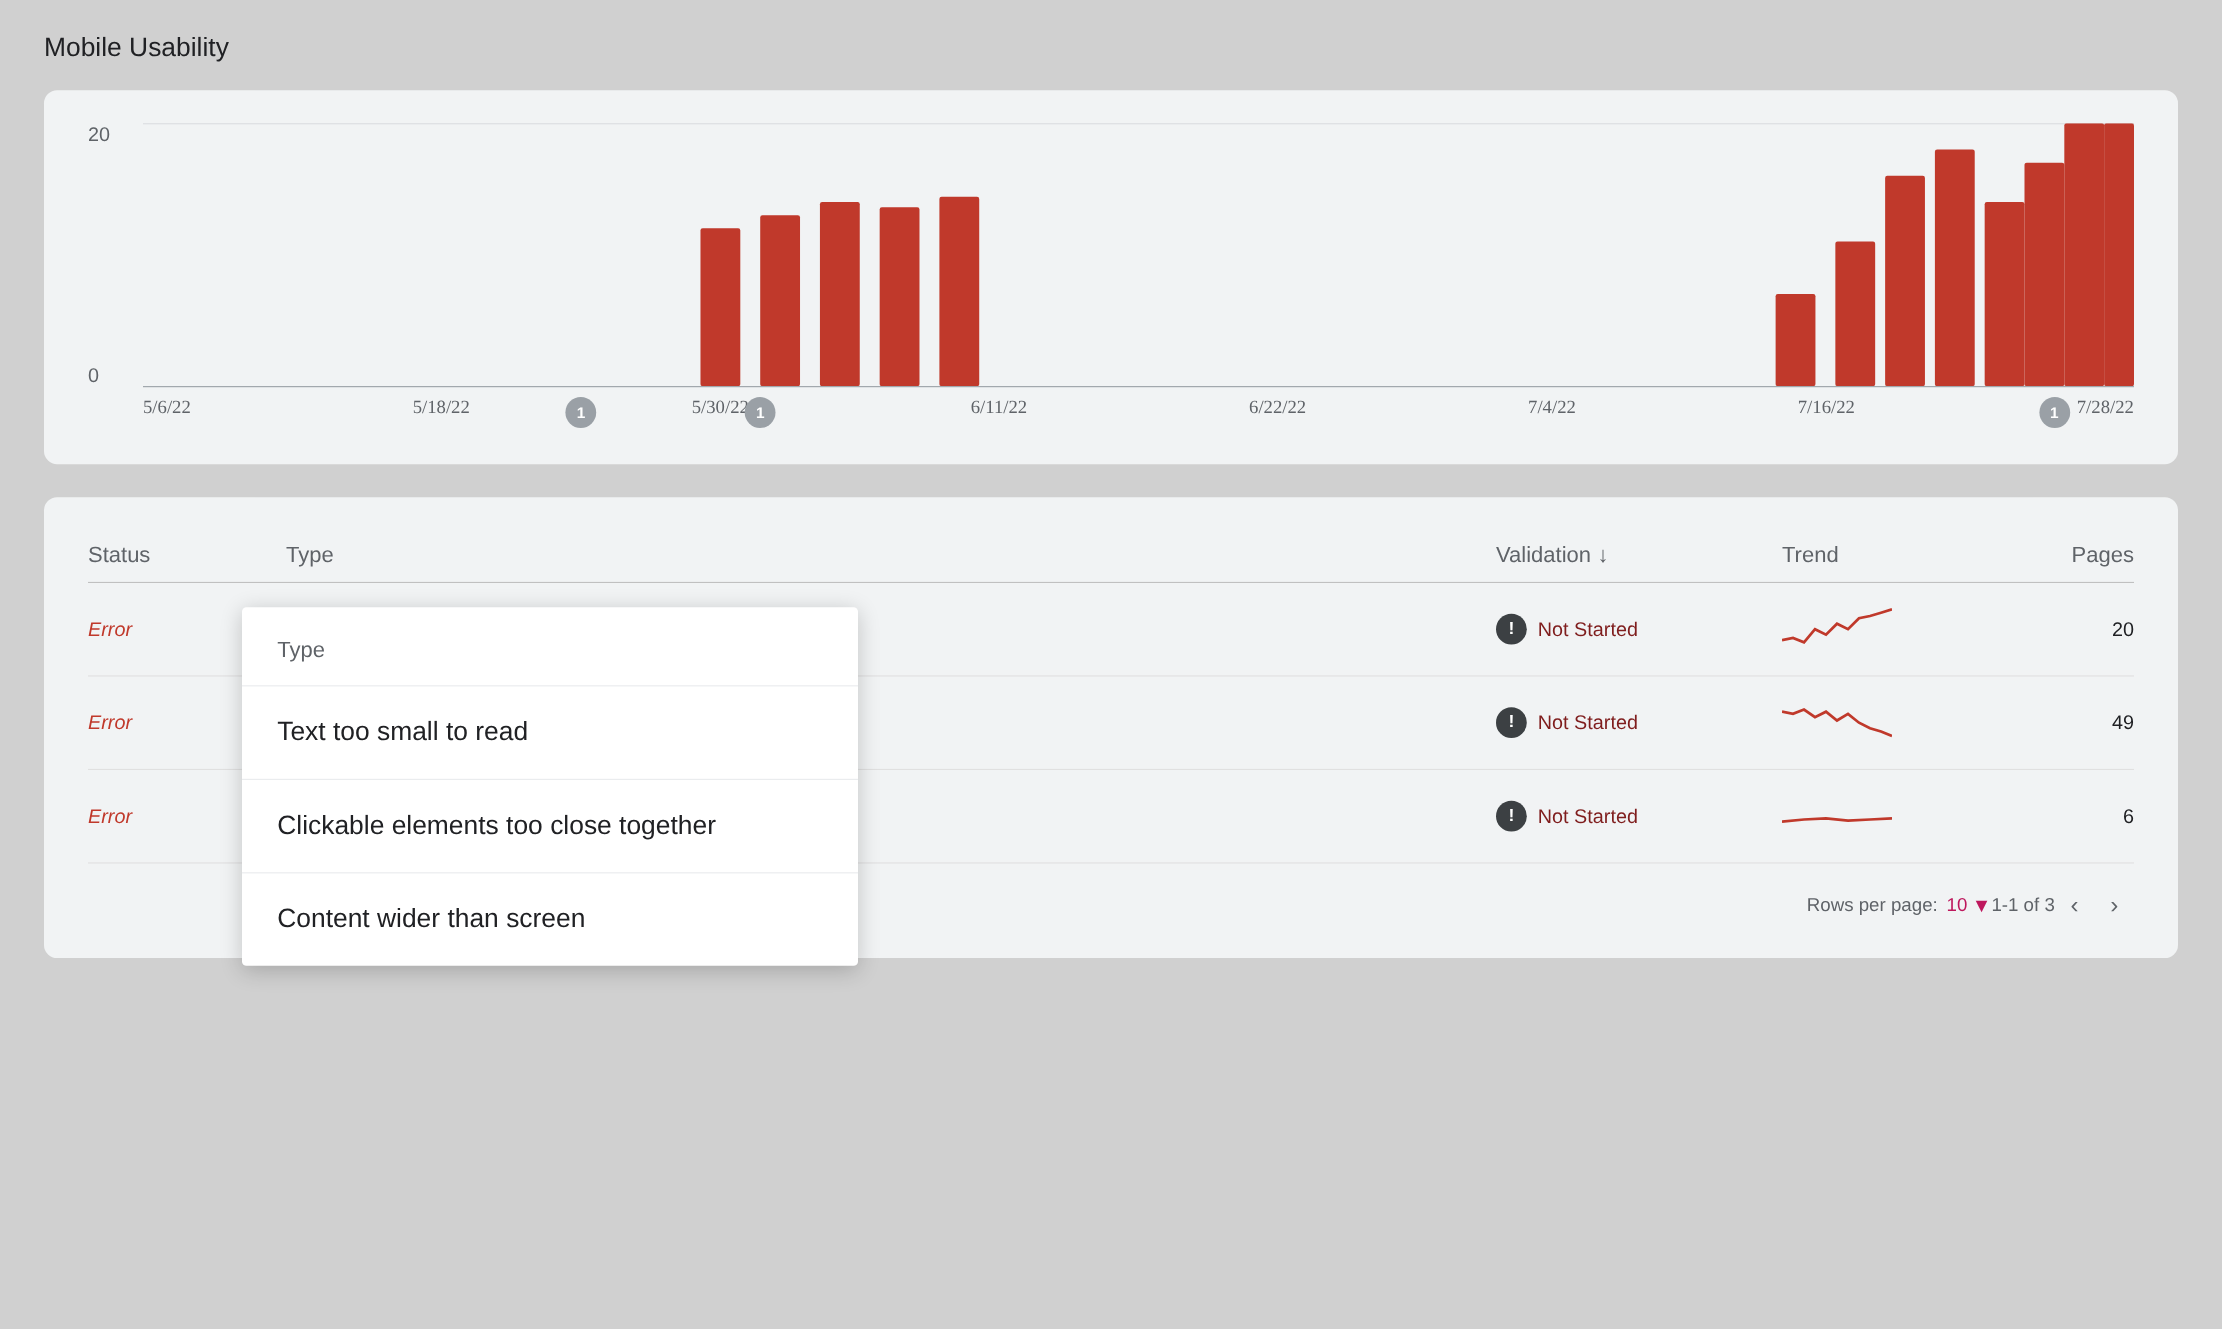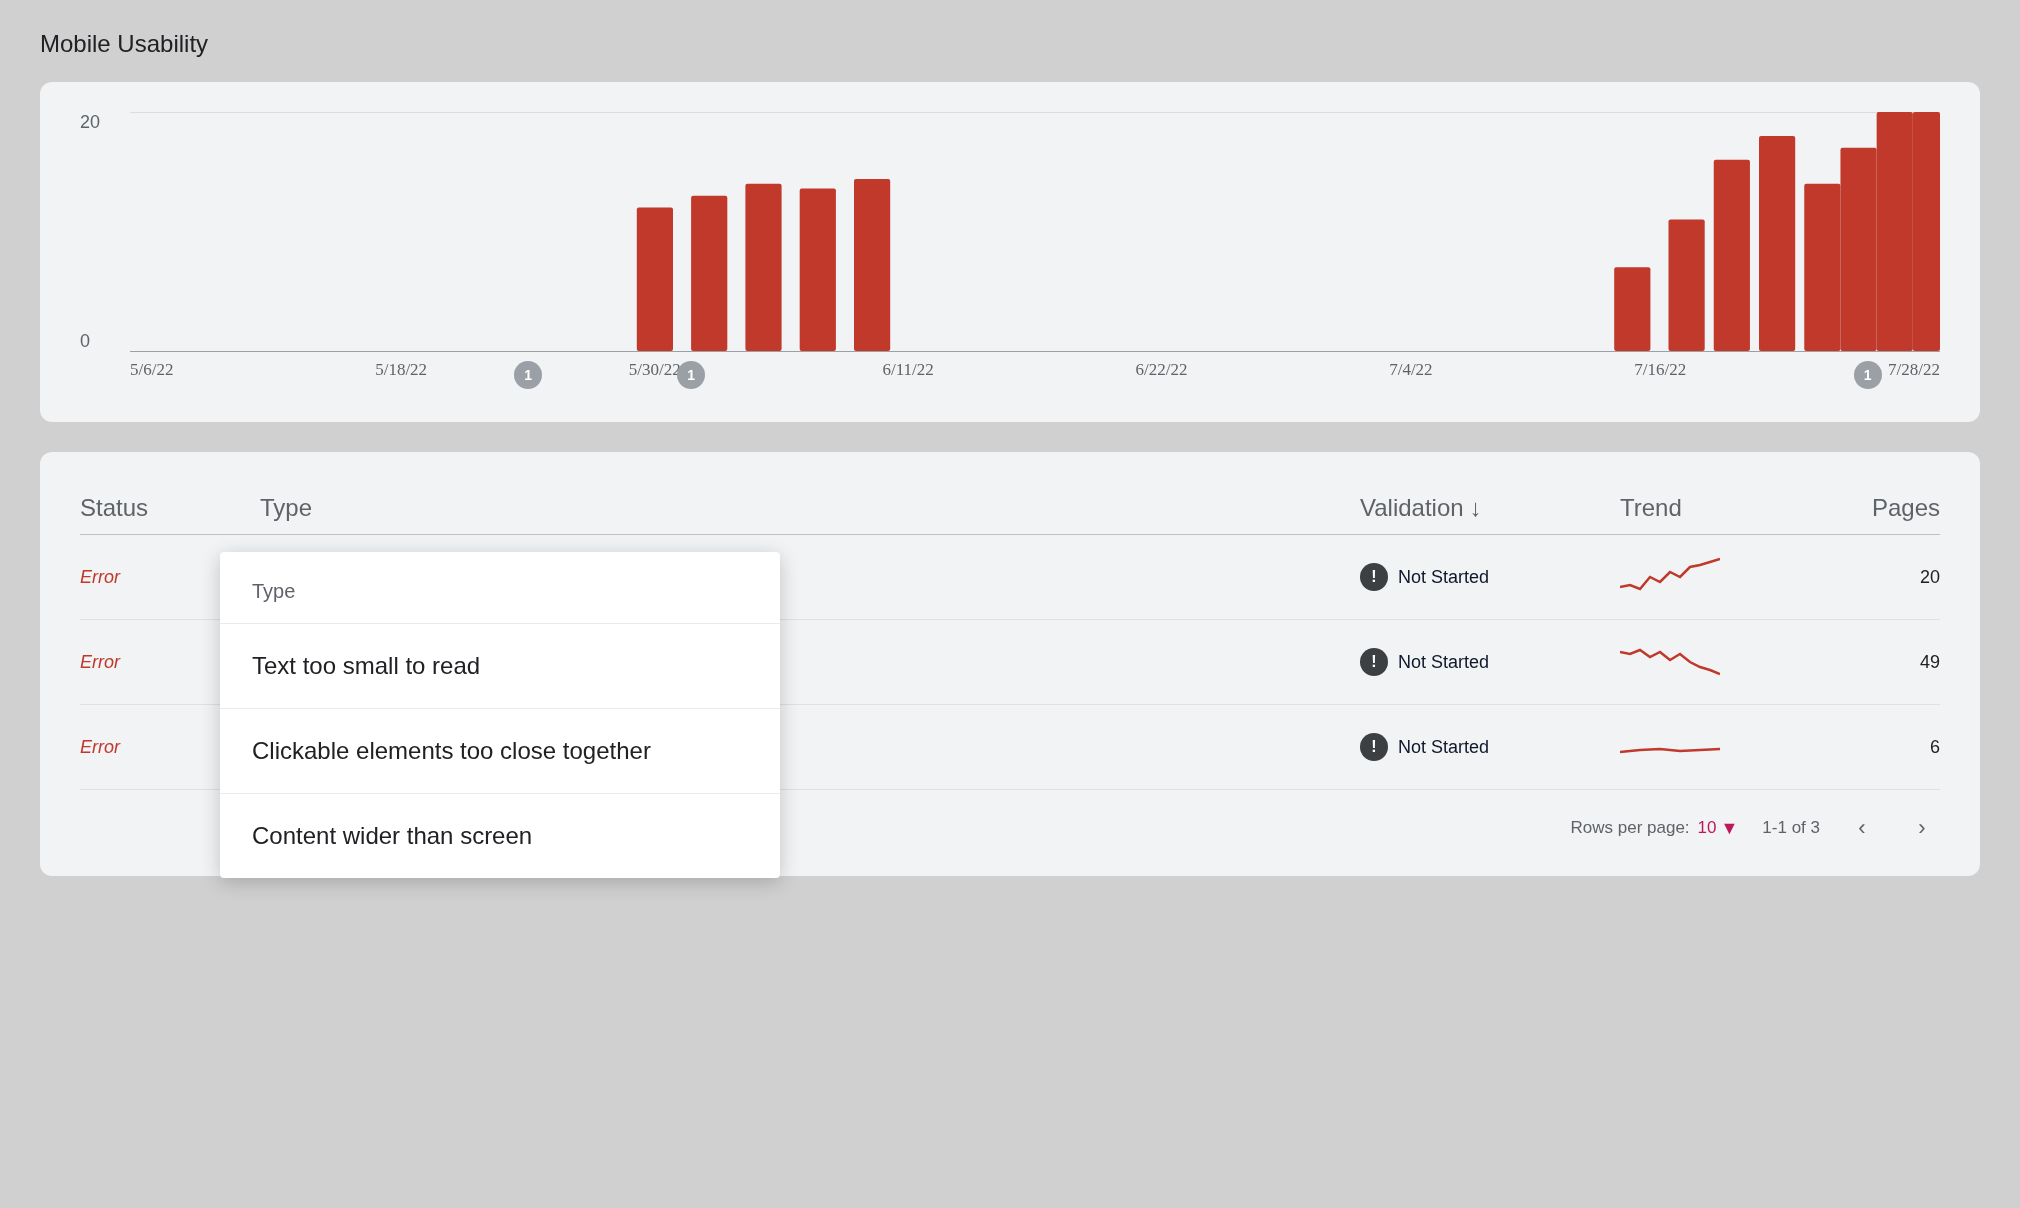--- a/index.html
+++ b/index.html
@@ -103,21 +103,21 @@
       color: #5f6368;
       font-size: 28px;
     }
 
     .table-header {
       display: grid;
       grid-template-columns: 180px 1fr 260px 200px 120px;
       padding: 12px 0;
       border-bottom: 1px solid #c0c0c0;
       color: #5f6368;
-      font-size: 24px;
+      font-size: 20px;
       font-weight: 500;
     }
 
     .table-row {
       display: grid;
       grid-template-columns: 180px 1fr 260px 200px 120px;
       padding: 22px 0;
       border-bottom: 1px solid #e0e0e0;
       align-items: center;
     }
@@ -147,39 +147,38 @@
       display: flex;
       align-items: center;
       justify-content: center;
       color: white;
       font-size: 16px;
       font-weight: 700;
     }
 
     .validation-text {
       font-size: 18px;
-      color: #0f172a;
+      color: #7f1d1d;
     }
 
     .trend-cell {
       display: flex;
       align-items: center;
     }
 
     .pages-cell {
       font-size: 18px;
       color: #202124;
       text-align: right;
     }
 
     .table-footer {
       display: flex;
       justify-content: flex-end;
       align-items: center;
-      gap: 24px;
       padding-top: 20px;
       color: #5f6368;
       font-size: 17px;
     }
 
     .rows-per-page {
       display: flex;
       align-items: center;
       gap: 8px;
     }

